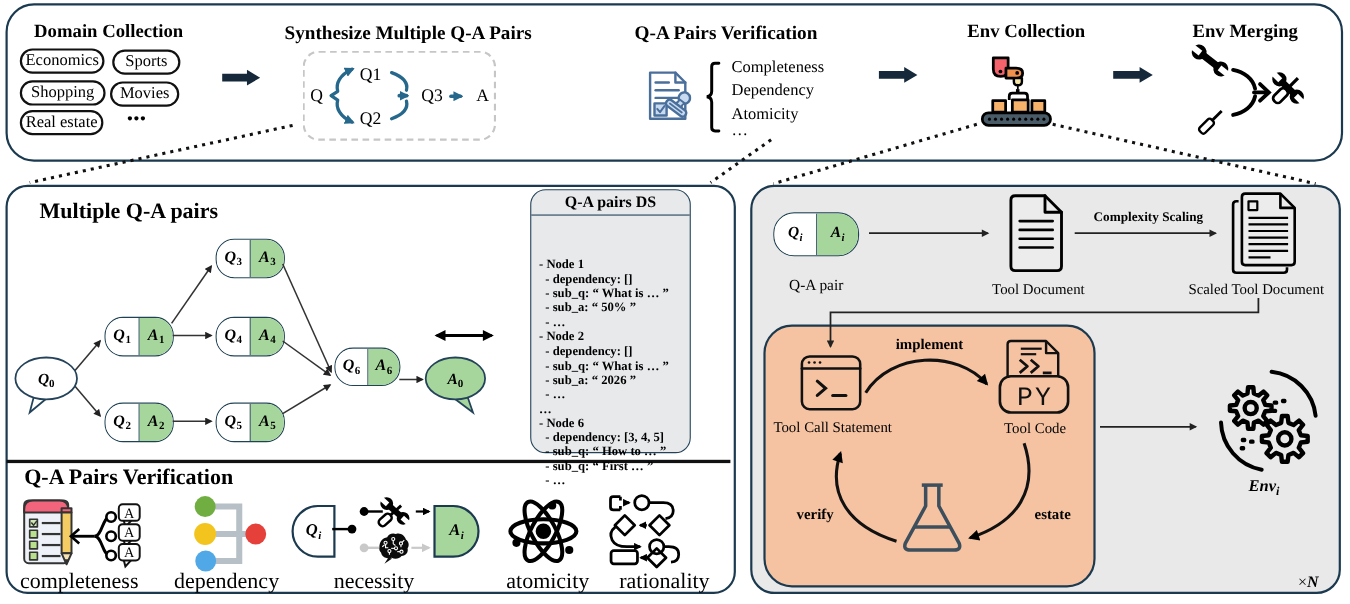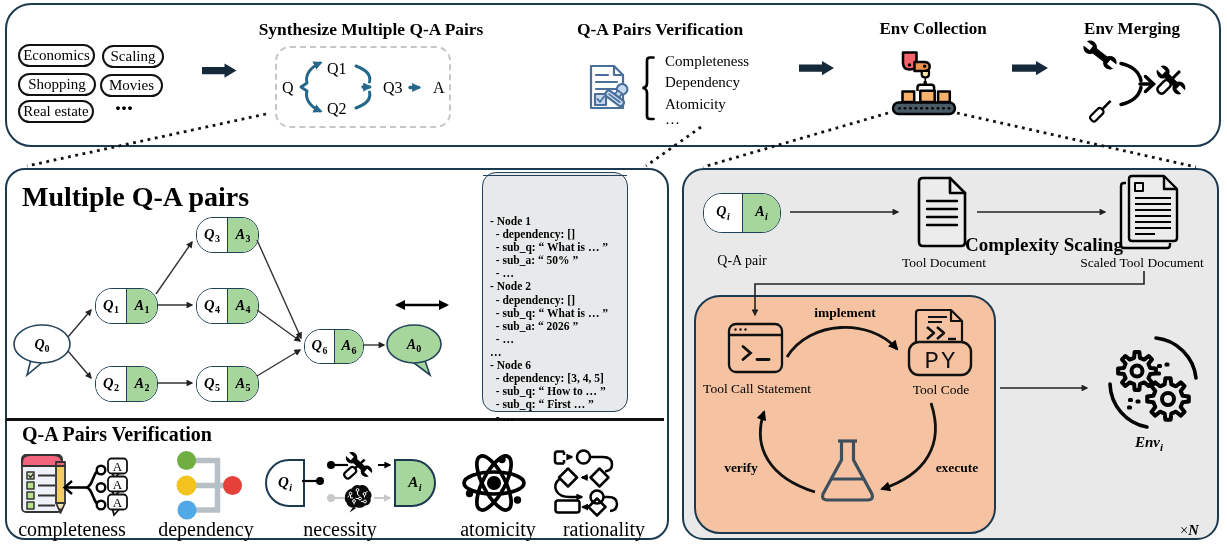--- a/index.html
+++ b/index.html
@@ -19,43 +19,44 @@
   svg.ov{position:absolute;left:0;top:0;overflow:visible;}
 </style>
 </head>
 <body>
 <div id="page">
 
   <div class="abs" style="left:5px;top:3px;width:1212px;height:140px;border:2.5px solid #1b3a50;border-radius:26px;background:#fff;"></div>
   <div class="abs" style="left:5px;top:168px;width:660px;height:368px;border:2.5px solid #1b3a50;border-radius:20px;background:#fff;"></div>
   <div class="abs" style="left:682px;top:168px;width:533px;height:368px;border:2.5px solid #1b3a50;border-radius:22px;background:#e9e9e9;"></div>
 
+  <div class="abs title" style="left:31px;top:19px;">Domain Collection</div>
   <div class="pill" style="left:18px;top:44px;width:73px;height:19px;">Economics</div>
-  <div class="pill" style="left:102px;top:45px;width:58px;height:19px;">Scaling</div>
+  <div class="pill" style="left:102px;top:45px;width:58px;height:19px;">Sports</div>
   <div class="pill" style="left:18px;top:73px;width:74px;height:19px;">Shopping</div>
   <div class="pill" style="left:100px;top:74px;width:59px;height:19px;">Movies</div>
   <div class="pill" style="left:18px;top:100px;width:72px;height:19px;">Real estate</div>
   <div class="abs" style="left:114px;top:95px;font-size:24px;font-weight:bold;letter-spacing:-2px;">···</div>
 
   <div class="abs title ctr" style="left:371px;top:19px;font-size:17.4px;text-align:center;">Synthesize Multiple Q-A Pairs</div>
   <div class="abs" style="left:275px;top:46px;width:172px;height:78px;border:2.5px dashed #c6c6c6;border-radius:15px;"></div>
   <div class="abs" style="left:282px;top:79px;font-size:16px;">Q</div>
   <div class="abs" style="left:327px;top:60px;font-size:16px;">Q1</div>
   <div class="abs" style="left:327px;top:100px;font-size:16px;">Q2</div>
   <div class="abs" style="left:383px;top:79px;font-size:16px;">Q3</div>
   <div class="abs" style="left:433px;top:79px;font-size:16px;">A</div>
 
   <div class="abs title ctr" style="left:660px;top:19px;font-size:17.5px;">Q-A Pairs Verification</div>
   <div class="abs" style="left:665px;top:51px;font-size:15px;line-height:21.3px;">Completeness<br>Dependency<br>Atomicity</div>
   <div class="abs" style="left:665px;top:111px;font-size:15px;">…</div>
 
   <div class="abs title ctr" style="left:933px;top:19px;">Env Collection</div>
   <div class="abs title ctr" style="left:1132px;top:19px;">Env Merging</div>
 
-  <div class="abs" style="left:22px;top:181px;font-weight:bold;font-size:28px;">Multiple Q-A pairs</div>
+  <div class="abs" style="left:36px;top:181px;font-weight:bold;font-size:20px;">Multiple Q-A pairs</div>
   <div class="abs" style="left:6px;top:418px;width:658px;height:2.5px;background:#111;"></div>
   <div class="abs" style="left:22px;top:423px;font-weight:bold;font-size:20px;">Q-A Pairs Verification</div>
 
   <div class="qa" style="left:95px;top:288px;width:61px;height:34px;">
       <div class="q" style="width:30px;">
         <span class="mi">Q<sub class="n">1</sub></span>
       </div>
       <div class="a" style="flex:1;">
         <span class="mi">A<sub class="n">1</sub></span>
       </div>
@@ -85,30 +86,31 @@
       </div>
     </div>
   <div class="qa" style="left:196px;top:366px;width:61px;height:34px;">
       <div class="q" style="width:30px;">
         <span class="mi">Q<sub class="n">5</sub></span>
       </div>
       <div class="a" style="flex:1;">
         <span class="mi">A<sub class="n">5</sub></span>
       </div>
     </div>
-  <div class="qa" style="left:304px;top:329px;width:58px;height:33px;">
+  <div class="qa" style="left:304px;top:316px;width:58px;height:33px;">
       <div class="q" style="width:29px;">
         <span class="mi">Q<sub class="n">6</sub></span>
       </div>
       <div class="a" style="flex:1;">
         <span class="mi">A<sub class="n">6</sub></span>
       </div>
     </div>
 
   <div class="abs" style="left:482px;top:172px;width:146px;height:240px;background:#e7e9ea;border:1.8px solid #24435a;border-radius:14px;box-sizing:border-box;">
+    <div style="text-align:center;font-weight:bold;font-size:14.5px;padding-top:3px;">Q-A pairs DS</div>
     <div style="border-top:1.6px solid #24435a;margin-top:2px;"></div>
     <div style="font-weight:bold;font-size:11.5px;line-height:13.1px;padding:3px 0 0 7px;white-space:pre;margin-top:36px;">- Node 1
   - dependency: []
   - sub_q: “ What is … ”
   - sub_a: “ 50% ”
   - …
 - Node 2
   - dependency: []
   - sub_q: “ What is … ”
   - sub_a: “ 2026 ”
@@ -137,29 +139,29 @@
   <div class="qa" style="left:703px;top:193px;width:76px;height:38px;border-radius:19px;">
       <div class="q" style="width:38px;">
         <span class="mi" style="font-size:14px;">Q<sub>i</sub></span>
       </div>
       <div class="a" style="flex:1;">
         <span class="mi" style="font-size:14px;">A<sub>i</sub></span>
       </div>
     </div>
   <div class="lbl ctr" style="left:742px;top:253px;font-size:14px;">Q-A pair</div>
   <div class="lbl ctr" style="left:944px;top:255px;">Tool Document</div>
-  <div class="abs ctr" style="left:1044px;top:190px;font-weight:bold;font-size:19px;white-space:nowrap;margin-top:44px;">Complexity Scaling</div>
+  <div class="abs ctr" style="left:1044px;top:190px;font-weight:bold;font-size:12px;white-space:nowrap;">Complexity Scaling</div>
   <div class="lbl ctr" style="left:1142px;top:255px;">Scaled Tool Document</div>
 
   <div class="abs" style="left:694px;top:295px;width:302px;height:239px;background:#f5c3a2;border:2.5px solid #1b3a50;border-radius:26px;box-sizing:border-box;"></div>
   <div class="lbl ctr" style="left:757px;top:381px;">Tool Call Statement</div>
   <div class="abs ctr" style="left:845px;top:305px;font-weight:bold;font-size:13.5px;">implement</div>
   <div class="lbl ctr" style="left:941px;top:382px;">Tool Code</div>
   <div class="abs ctr" style="left:741px;top:460px;font-weight:bold;font-size:13.5px;">verify</div>
-  <div class="abs ctr" style="left:957px;top:460px;font-weight:bold;font-size:13.5px;">execute</div>
+  <div class="abs ctr" style="left:957px;top:460px;font-weight:bold;font-size:13.5px;">estate</div>
   <div class="lbl ctr" style="left:848px;top:513px;margin-top:40px;">Code Sandbox</div>
   <div class="abs ctr" style="left:1149px;top:434px;font-style:italic;font-weight:bold;font-size:15px;">Env<sub style="font-size:11px;">i</sub></div>
   <div class="abs" style="left:1180px;top:522px;font-size:14.5px;">×<i><b>N</b></i></div>
 
   <svg class="ov" width="1227" height="549" viewBox="0 0 1227 549">
     <defs>
       <marker id="ah" viewBox="0 0 10 10" refX="8" refY="5" markerUnits="userSpaceOnUse" markerWidth="7.5" markerHeight="6.8" orient="auto-start-reverse">
           <path d="M0,0 L10,5 L0,10 z" fill="#222"></path>
         </marker>
       <marker id="ahB" viewBox="0 0 10 10" refX="8" refY="5" markerUnits="userSpaceOnUse" markerWidth="11" markerHeight="10" orient="auto-start-reverse">

